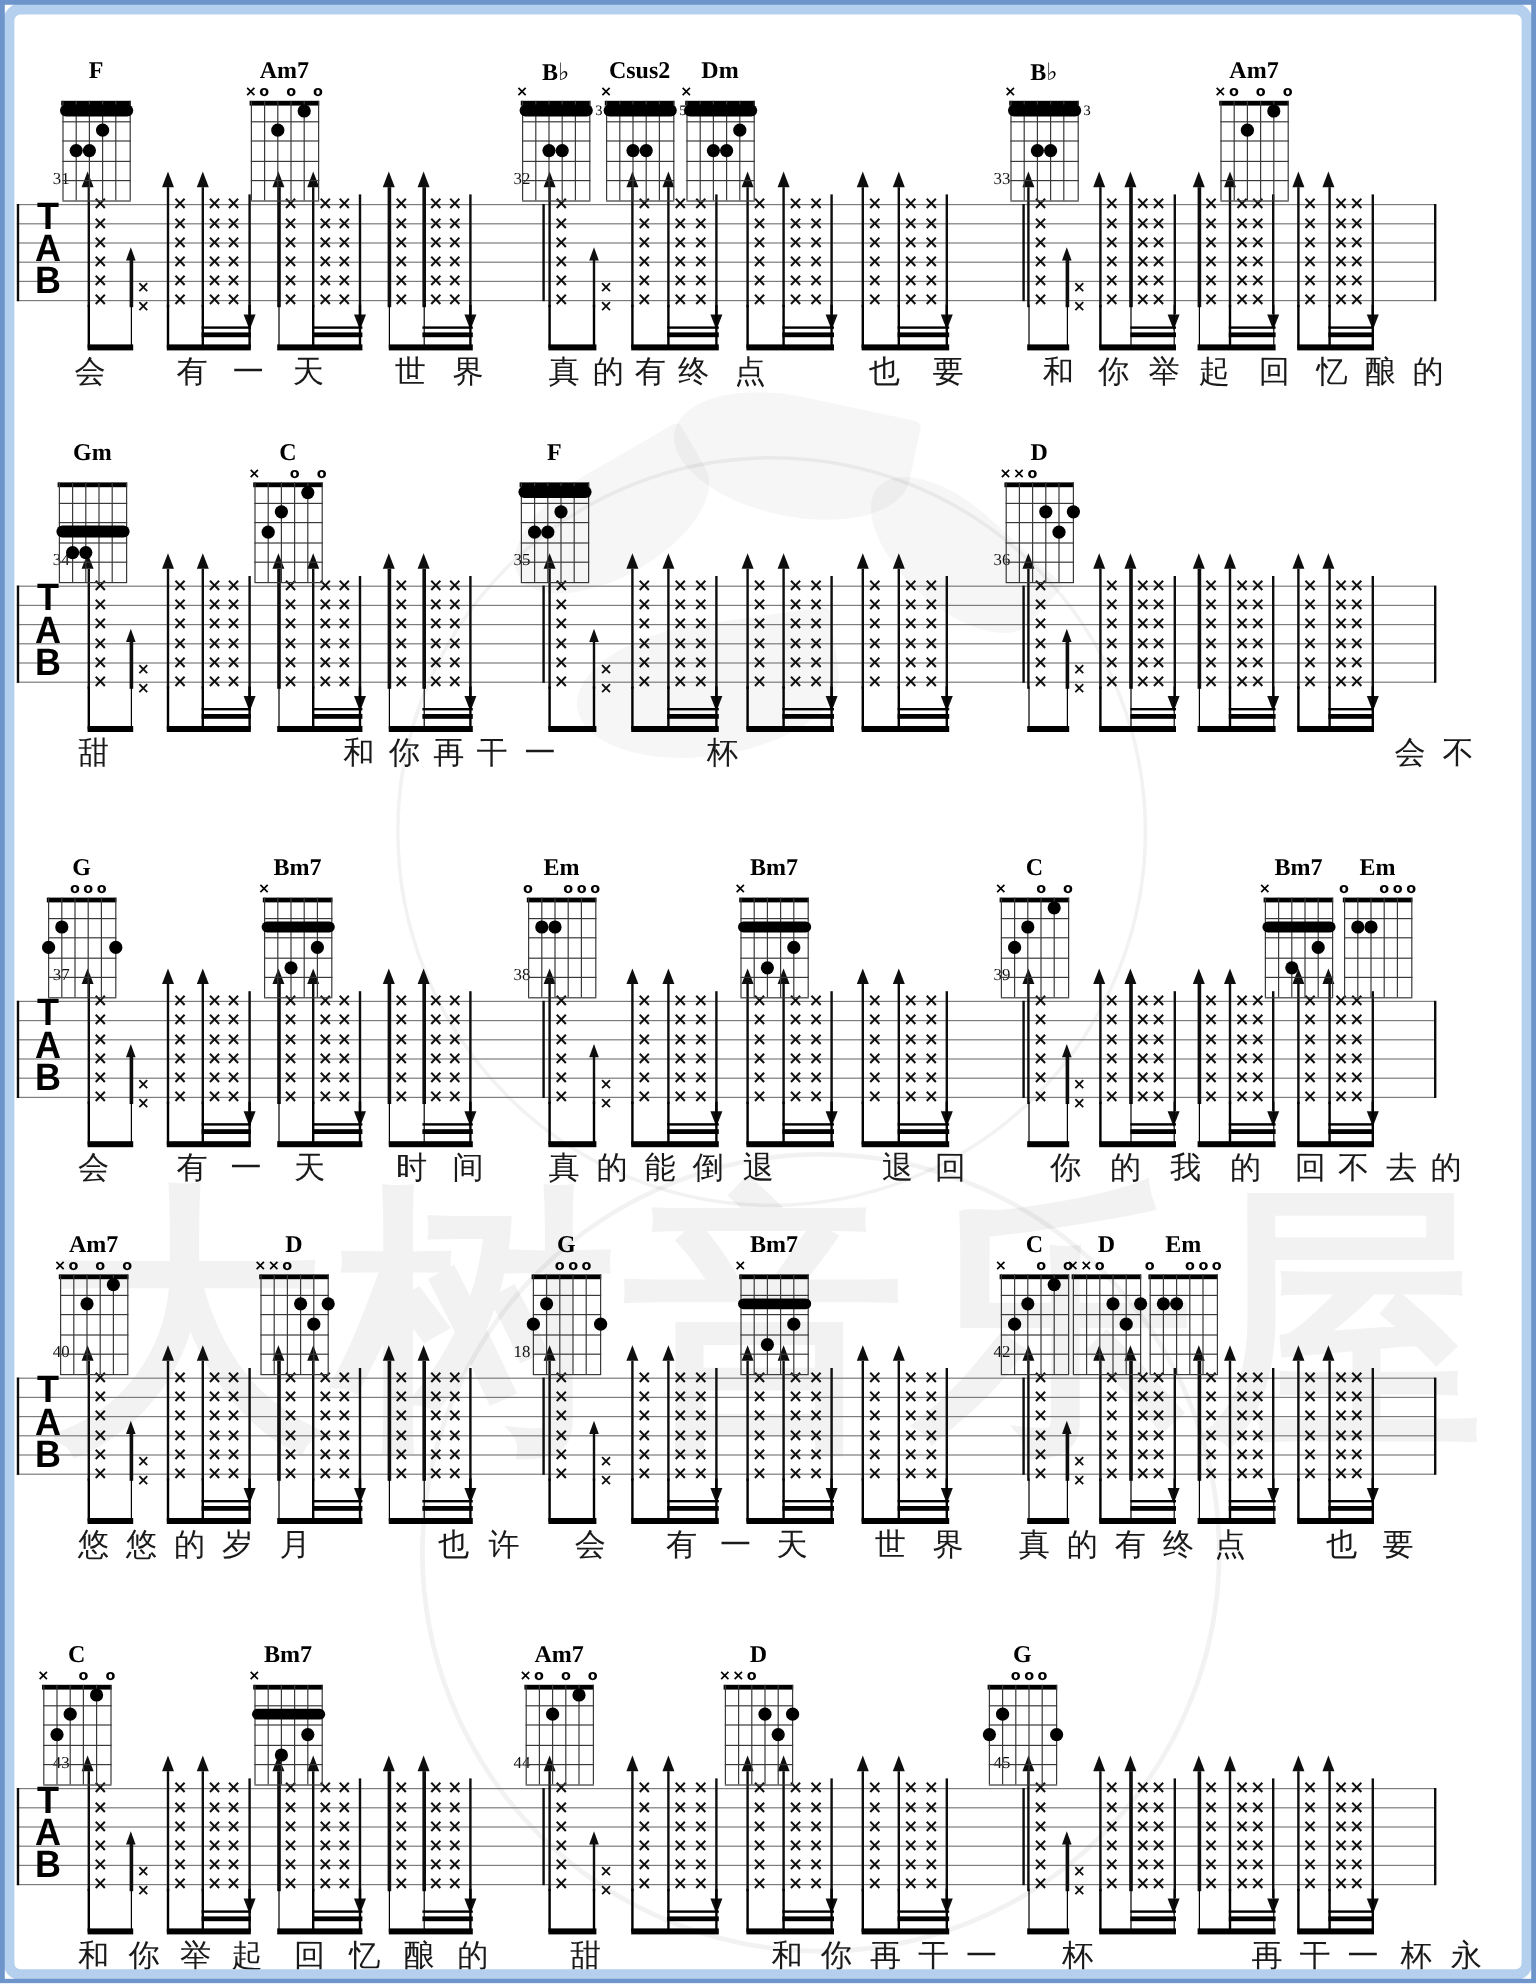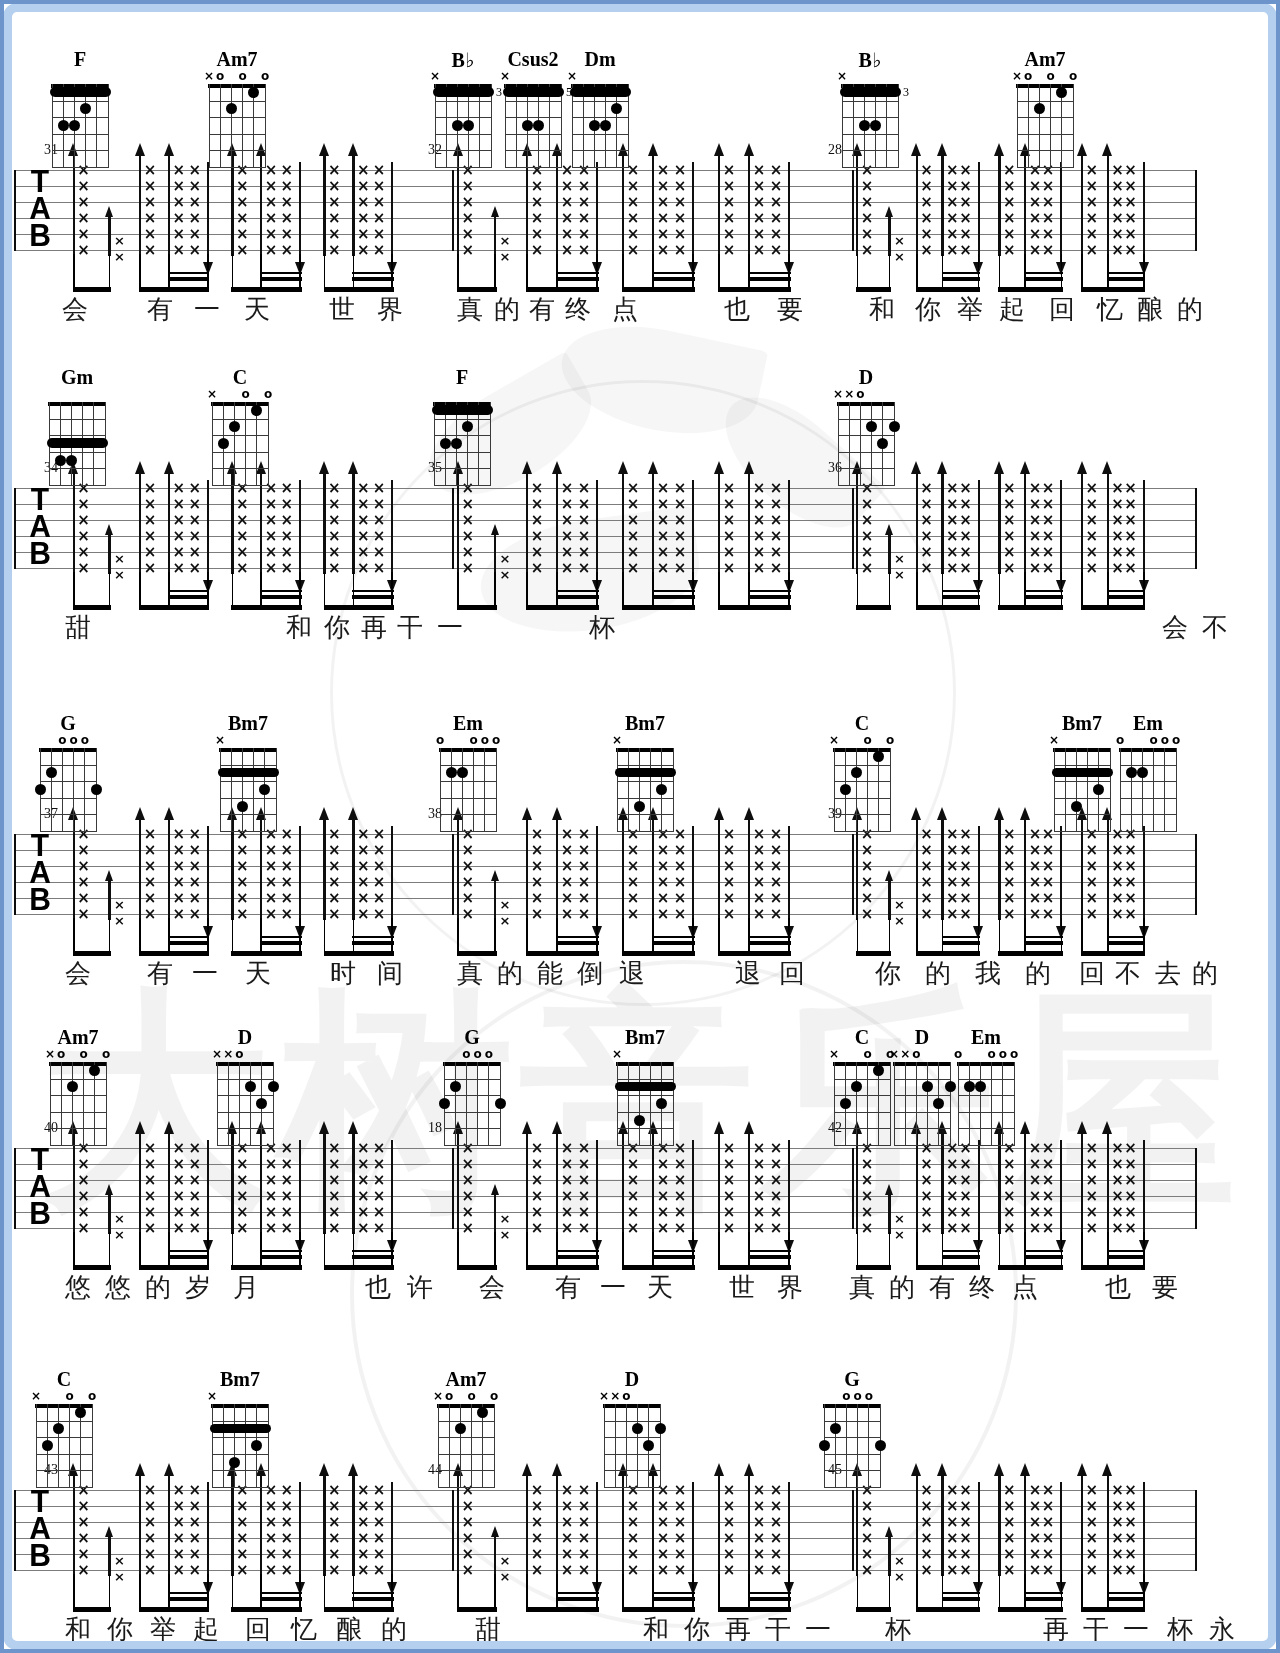--- a/index.html
+++ b/index.html
@@ -277,21 +277,21 @@
         <div class="stem" style="left: 692.4px; top: 254px; width: 1.6px; height: 36px;"></div>
         <div class="beam" style="left: 622.2px; top: 287px; width: 72.5px; height: 5px;"></div>
         <div class="beam" style="left: 652.2px; top: 277px; width: 42.5px; height: 4px;"></div>
         <div class="beam" style="left: 652.2px; top: 272px; width: 42.5px; height: 2px;"></div>
         <div class="stem" style="left: 718.4px; top: 254px; width: 1.6px; height: 36px;"></div>
         <div class="stem" style="left: 748.4px; top: 254px; width: 1.6px; height: 36px;"></div>
         <div class="stem" style="left: 788.4px; top: 254px; width: 1.6px; height: 36px;"></div>
         <div class="beam" style="left: 718.2px; top: 287px; width: 72.5px; height: 5px;"></div>
         <div class="beam" style="left: 748.2px; top: 277px; width: 42.5px; height: 4px;"></div>
         <div class="beam" style="left: 748.2px; top: 272px; width: 42.5px; height: 2px;"></div>
-        <div class="mnum" style="left: 828px; top: 142px;">28</div>
+        <div class="mnum" style="left: 828px; top: 142px;">33</div>
         <div class="aline" style="left: 856.1px; top: 156px; height: 100px;"></div>
         <div class="head-up" style="left: 851.8px; top: 143px;"></div>
         <div class="xg" style="left: 867.1px; top: 170px;">×</div>
         <div class="xg" style="left: 867.1px; top: 186px;">×</div>
         <div class="xg" style="left: 867.1px; top: 202px;">×</div>
         <div class="xg" style="left: 867.1px; top: 218px;">×</div>
         <div class="xg" style="left: 867.1px; top: 234px;">×</div>
         <div class="xg" style="left: 867.1px; top: 250px;">×</div>
         <div class="aline" style="left: 888.4px; top: 216px; height: 40px; width: 2.2px;"></div>
         <div class="head-up-s" style="left: 885px; top: 206px;"></div>

